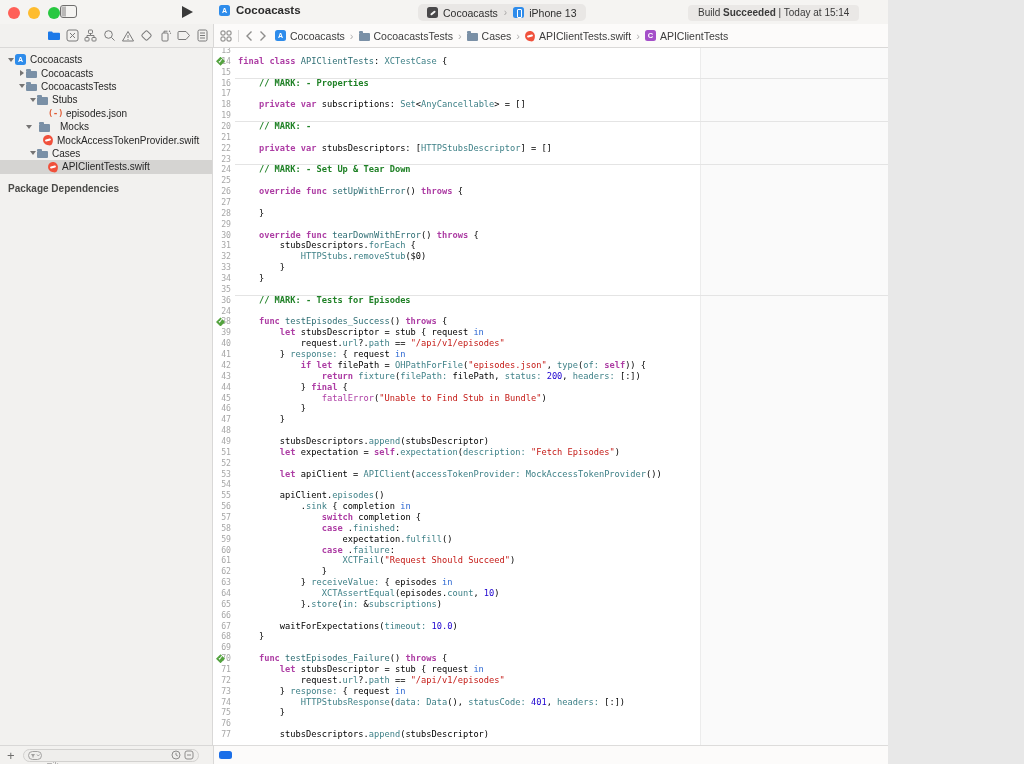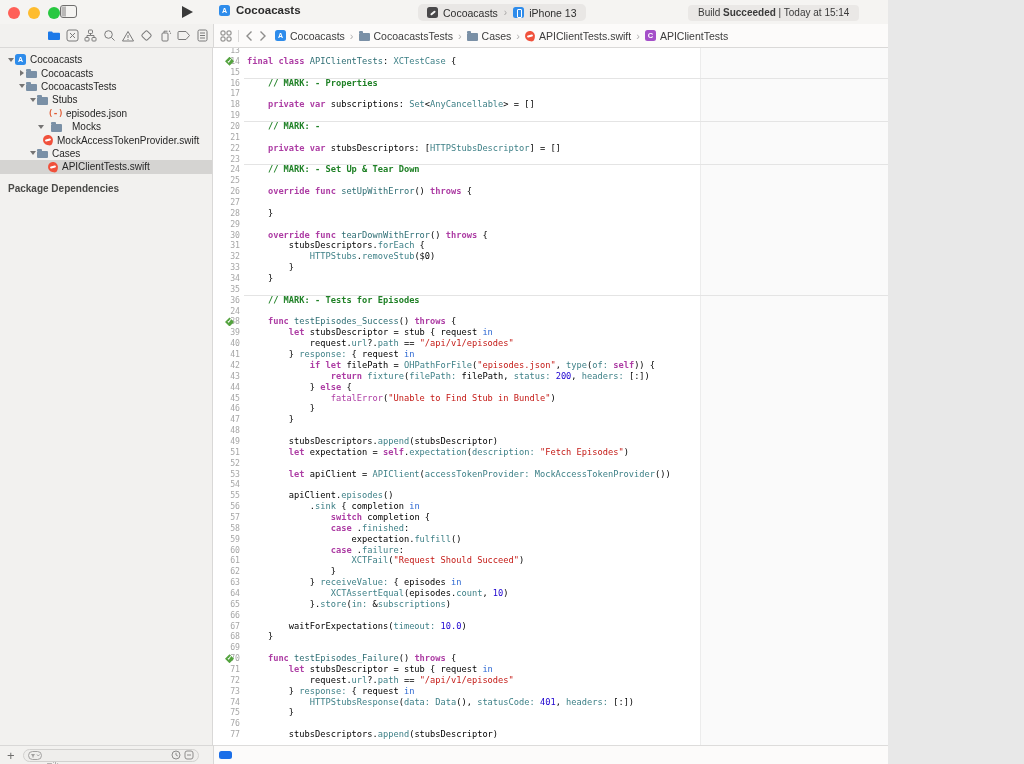--- a/index.html
+++ b/index.html
@@ -57,21 +57,21 @@
   .ic-json::before{content:"(-)";}
   .ic-cbadge{width:11px;height:11px;background:#A44FC9;border-radius:2.5px;color:#FFF;font:bold 7.5px/11px "Liberation Sans",sans-serif;text-align:center;}
   .ic-cbadge::before{content:"C";}
   .ic-target{width:11px;height:11px;background:#49484A;border-radius:2.5px;}
   .ic-target::before{content:"";position:absolute;left:2.5px;top:5px;width:6px;height:2px;background:#F5F5F5;border-radius:1px;transform:rotate(-40deg);}
   .ic-device{width:11px;height:11px;background:#2E8CEB;border-radius:2.5px;}
   .ic-device::before{content:"";position:absolute;left:3.5px;top:2px;width:3px;height:6.5px;border:1px solid #FFF;border-radius:1px;}
   
   #editor{position:absolute;left:214px;top:0;right:0;height:100%;background:#FFF;overflow:hidden;}
   #editor-gray{position:absolute;left:486px;top:0;bottom:0;right:0;background:#FAFAFA;border-left:1px solid #ECECEC;}
-  #code{position:absolute;left:9px;top:-3px;right:0;height:706px;font-family:"DejaVu Sans Mono",monospace;font-size:8.7px;}
+  #code{position:absolute;left:0;top:-3px;right:0;height:706px;font-family:"DejaVu Sans Mono",monospace;font-size:8.7px;}
   .code-line{position:relative;height:10.86px;line-height:10.86px;display:flex;white-space:pre;}
   .code-line.mark-sep::before{content:"";position:absolute;left:21px;right:0;top:0;border-top:1px solid #E4E4E4;}
   .gut{width:17px;flex:none;text-align:right;color:#A7A7A7;font-size:8.2px;padding-right:4px;}
   .src{margin-left:3px;}
   .badge{position:absolute;left:2px;top:1px;width:9px;height:9px;background:#54A33F;clip-path:polygon(50% 0,100% 50%,50% 100%,0 50%);color:#FFF;font:bold 6px/9px "Liberation Sans",sans-serif;text-align:center;}
   .badge::before{content:"\2713";}
   .k{color:#AD3DA4;font-weight:bold;}
   .c{color:#1F8126;font-weight:bold;}
   .r{color:#C41A16;}
   .n{color:#1C00CF;}
@@ -291,21 +291,21 @@
               <span class="chev-d"></span>
             </span>
             <span class="ic ic-folder"></span>
             <span class="tree-label">Stubs</span>
           </div>
           <div class="tree-row" style="padding-left: 39px;">
             <span class="chev"></span>
             <span class="ic ic-json"></span>
             <span class="tree-label">episodes.json</span>
           </div>
-          <div class="tree-row" style="padding-left: 36px; gap: 6px;">
+          <div class="tree-row" style="padding-left: 24px; gap: 6px;">
             <span class="chev">
               <span class="chev-d"></span>
             </span>
             <span class="ic ic-folder"></span>
             <span class="tree-label">Mocks</span>
           </div>
           <div class="tree-row" style="padding-left: 34px;">
             <span class="chev"></span>
             <span class="ic ic-swift"></span>
             <span class="tree-label">MockAccessTokenProvider.swift</span>
@@ -352,21 +352,21 @@
           <div class="code-line"><span class="gut">34</span><span class="src"><span class="p">    </span><span class="p">}</span></span></div>
           <div class="code-line"><span class="gut">35</span><span class="src"></span></div>
           <div class="code-line mark-sep"><span class="gut">36</span><span class="src"><span class="p">    </span><span class="c">// MARK: - Tests for Episodes</span></span></div>
           <div class="code-line"><span class="gut">24</span><span class="src"></span></div>
           <div class="code-line"><span class="badge"></span><span class="gut">38</span><span class="src"><span class="p">    </span><span class="k">func </span><span class="d">testEpisodes_Success</span><span class="p">() </span><span class="k">throws</span><span class="p"> {</span></span></div>
           <div class="code-line"><span class="gut">39</span><span class="src"><span class="p">        </span><span class="k">let </span><span class="p">stubsDescriptor = stub { request </span><span class="b">in</span></span></div>
           <div class="code-line"><span class="gut">40</span><span class="src"><span class="p">            </span><span class="p">request.</span><span class="t">url</span><span class="p">?.</span><span class="t">path</span><span class="p"> == </span><span class="r">"/api/v1/episodes"</span></span></div>
           <div class="code-line"><span class="gut">41</span><span class="src"><span class="p">        </span><span class="p">} </span><span class="t">response:</span><span class="p"> { request </span><span class="b">in</span></span></div>
           <div class="code-line"><span class="gut">42</span><span class="src"><span class="p">            </span><span class="k">if let </span><span class="p">filePath = </span><span class="t">OHPathForFile</span><span class="p">(</span><span class="r">"episodes.json"</span><span class="p">, </span><span class="t">type</span><span class="p">(</span><span class="t">of:</span><span class="p"> </span><span class="k">self</span><span class="p">)) {</span></span></div>
           <div class="code-line"><span class="gut">43</span><span class="src"><span class="p">                </span><span class="k">return </span><span class="t">fixture</span><span class="p">(</span><span class="t">filePath:</span><span class="p"> filePath, </span><span class="t">status:</span><span class="p"> </span><span class="n">200</span><span class="p">, </span><span class="t">headers:</span><span class="p"> [:])</span></span></div>
-          <div class="code-line"><span class="gut">44</span><span class="src"><span class="p">            </span><span class="p">} </span><span class="k">else</span><span class="p"> {</span></span></div>
+          <div class="code-line"><span class="gut">44</span><span class="src"><span class="p">            </span><span class="p">} </span><span class="k">final</span><span class="p"> {</span></span></div>
           <div class="code-line"><span class="gut">45</span><span class="src"><span class="p">                </span><span class="f">fatalError</span><span class="p">(</span><span class="r">"Unable to Find Stub in Bundle"</span><span class="p">)</span></span></div>
           <div class="code-line"><span class="gut">46</span><span class="src"><span class="p">            </span><span class="p">}</span></span></div>
           <div class="code-line"><span class="gut">47</span><span class="src"><span class="p">        </span><span class="p">}</span></span></div>
           <div class="code-line"><span class="gut">48</span><span class="src"></span></div>
           <div class="code-line"><span class="gut">49</span><span class="src"><span class="p">        </span><span class="p">stubsDescriptors.</span><span class="t">append</span><span class="p">(stubsDescriptor)</span></span></div>
           <div class="code-line"><span class="gut">51</span><span class="src"><span class="p">        </span><span class="k">let </span><span class="p">expectation = </span><span class="k">self</span><span class="p">.</span><span class="t">expectation</span><span class="p">(</span><span class="t">description:</span><span class="p"> </span><span class="r">"Fetch Episodes"</span><span class="p">)</span></span></div>
           <div class="code-line"><span class="gut">52</span><span class="src"></span></div>
           <div class="code-line"><span class="gut">53</span><span class="src"><span class="p">        </span><span class="k">let </span><span class="p">apiClient = </span><span class="t">APIClient</span><span class="p">(</span><span class="t">accessTokenProvider:</span><span class="p"> </span><span class="t">MockAccessTokenProvider</span><span class="p">())</span></span></div>
           <div class="code-line"><span class="gut">54</span><span class="src"></span></div>
           <div class="code-line"><span class="gut">55</span><span class="src"><span class="p">        </span><span class="p">apiClient.</span><span class="t">episodes</span><span class="p">()</span></span></div>

